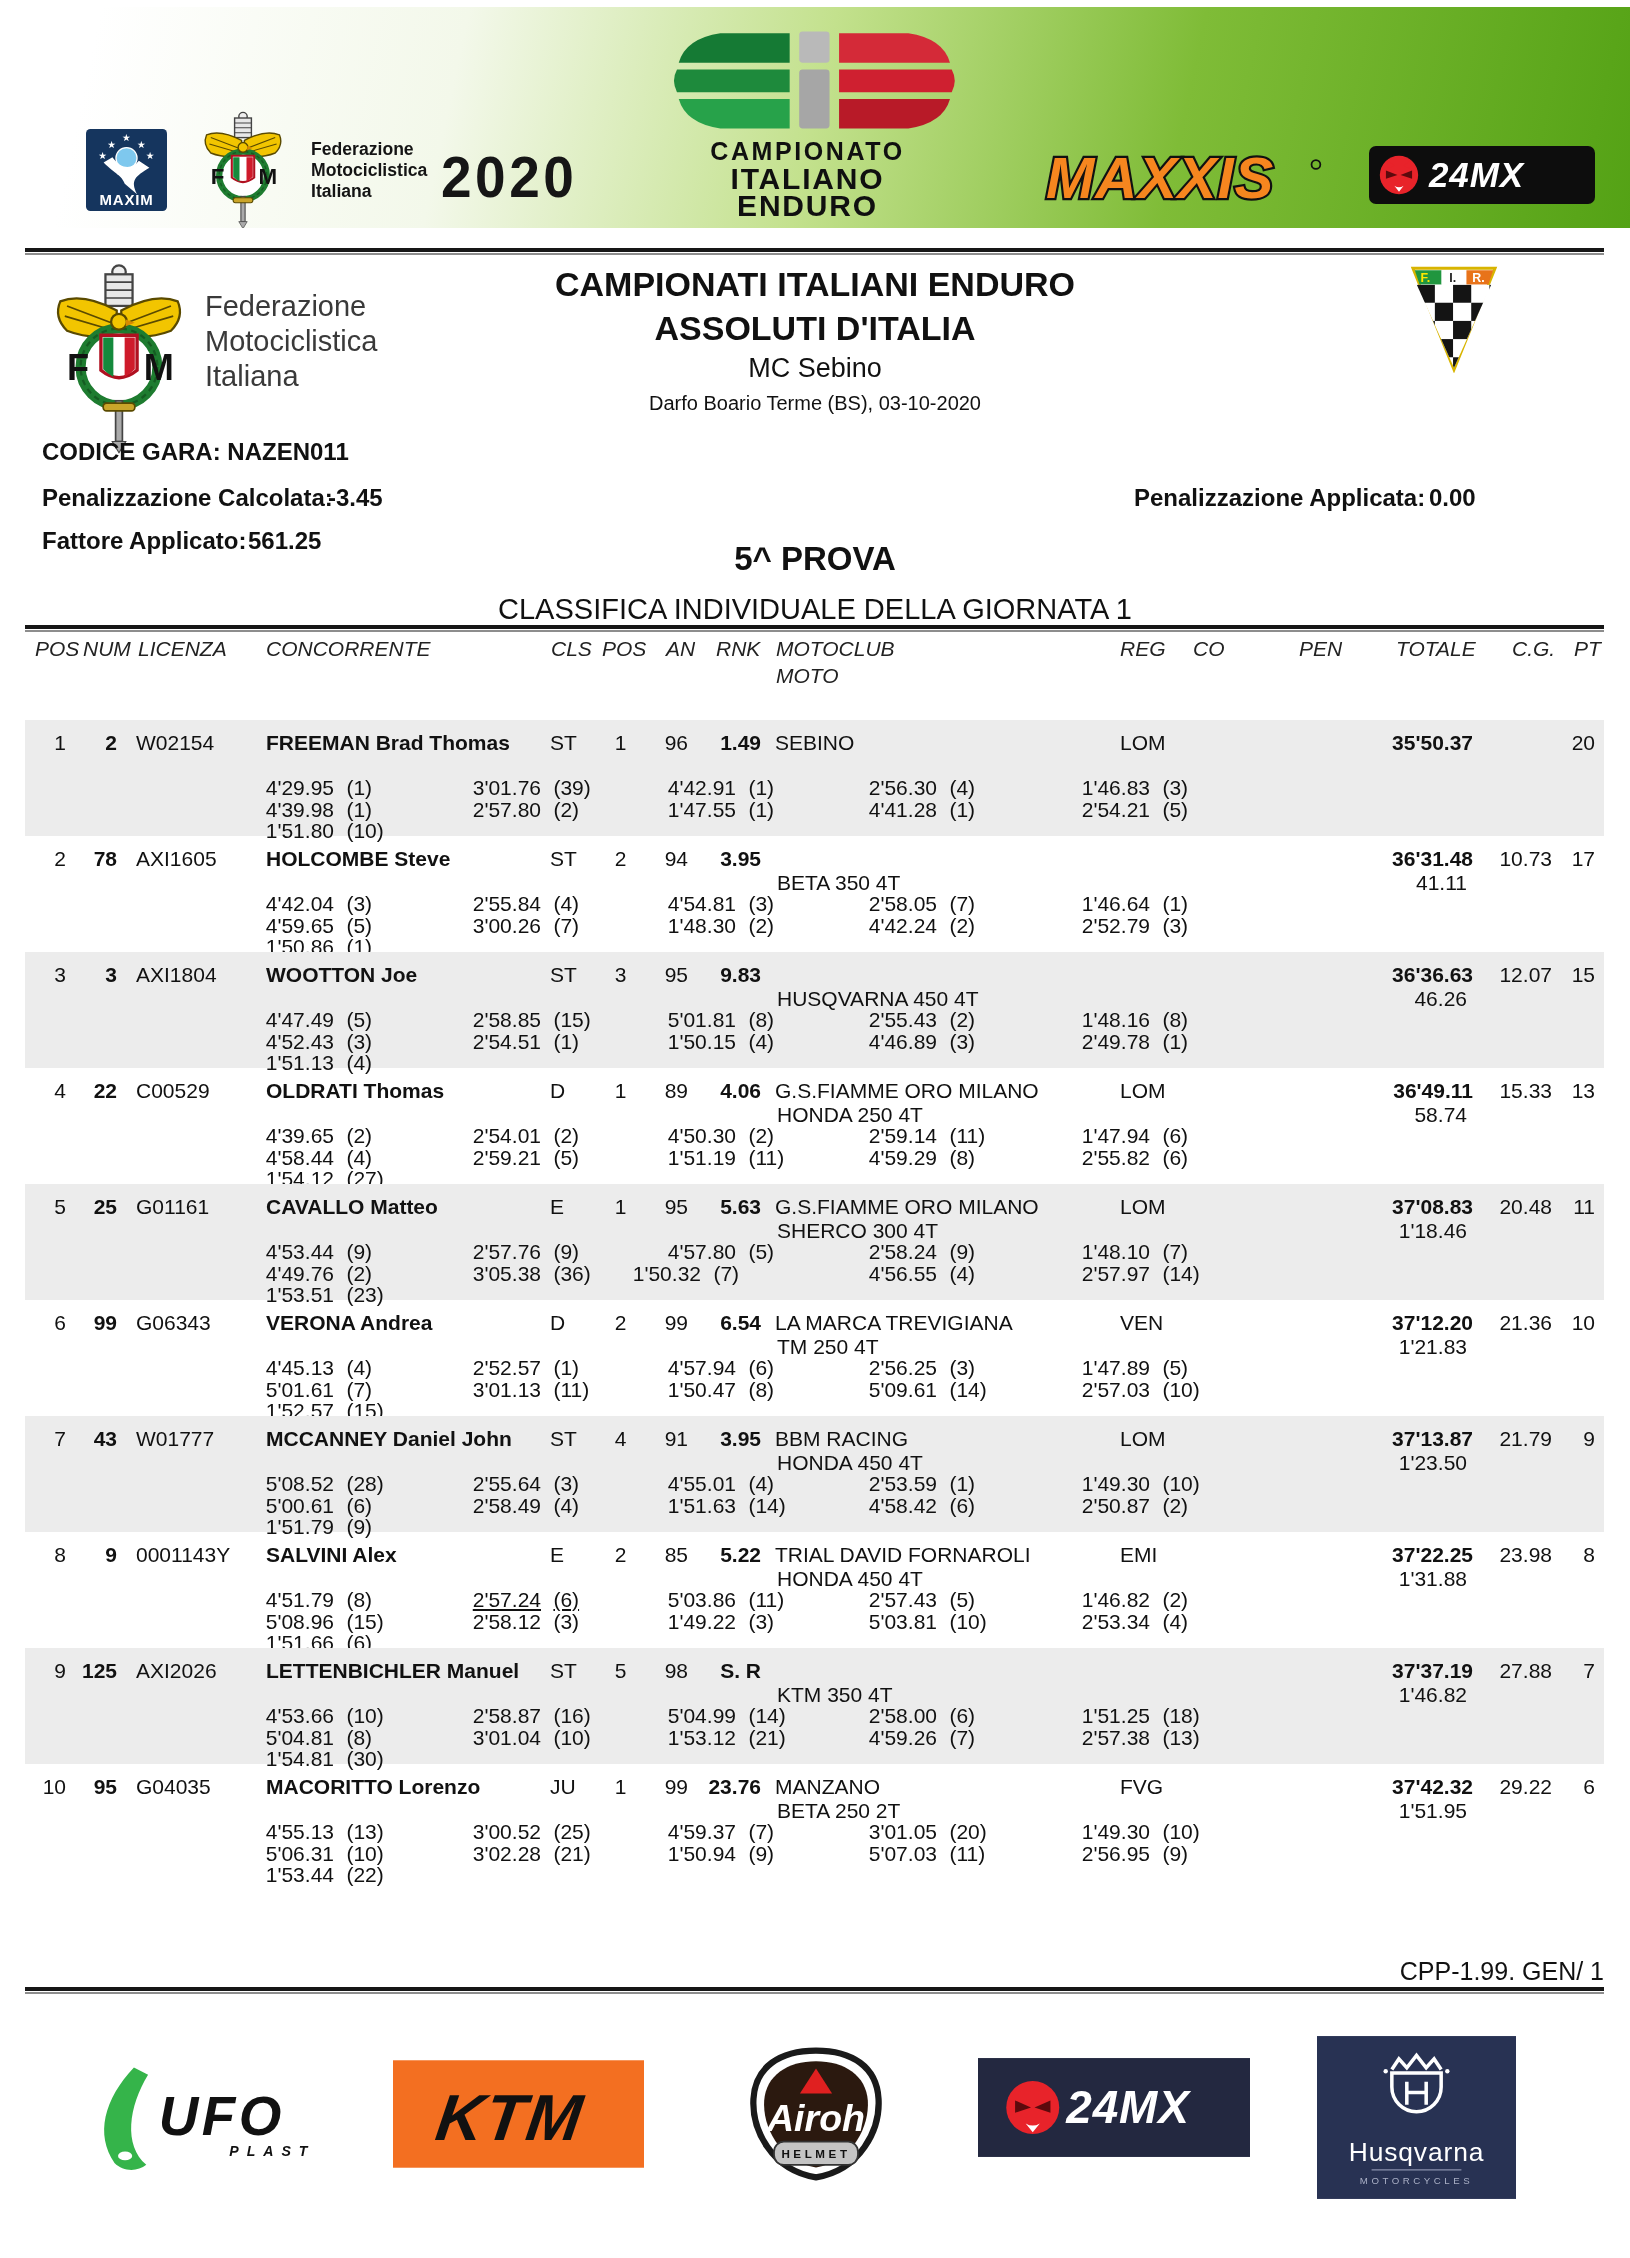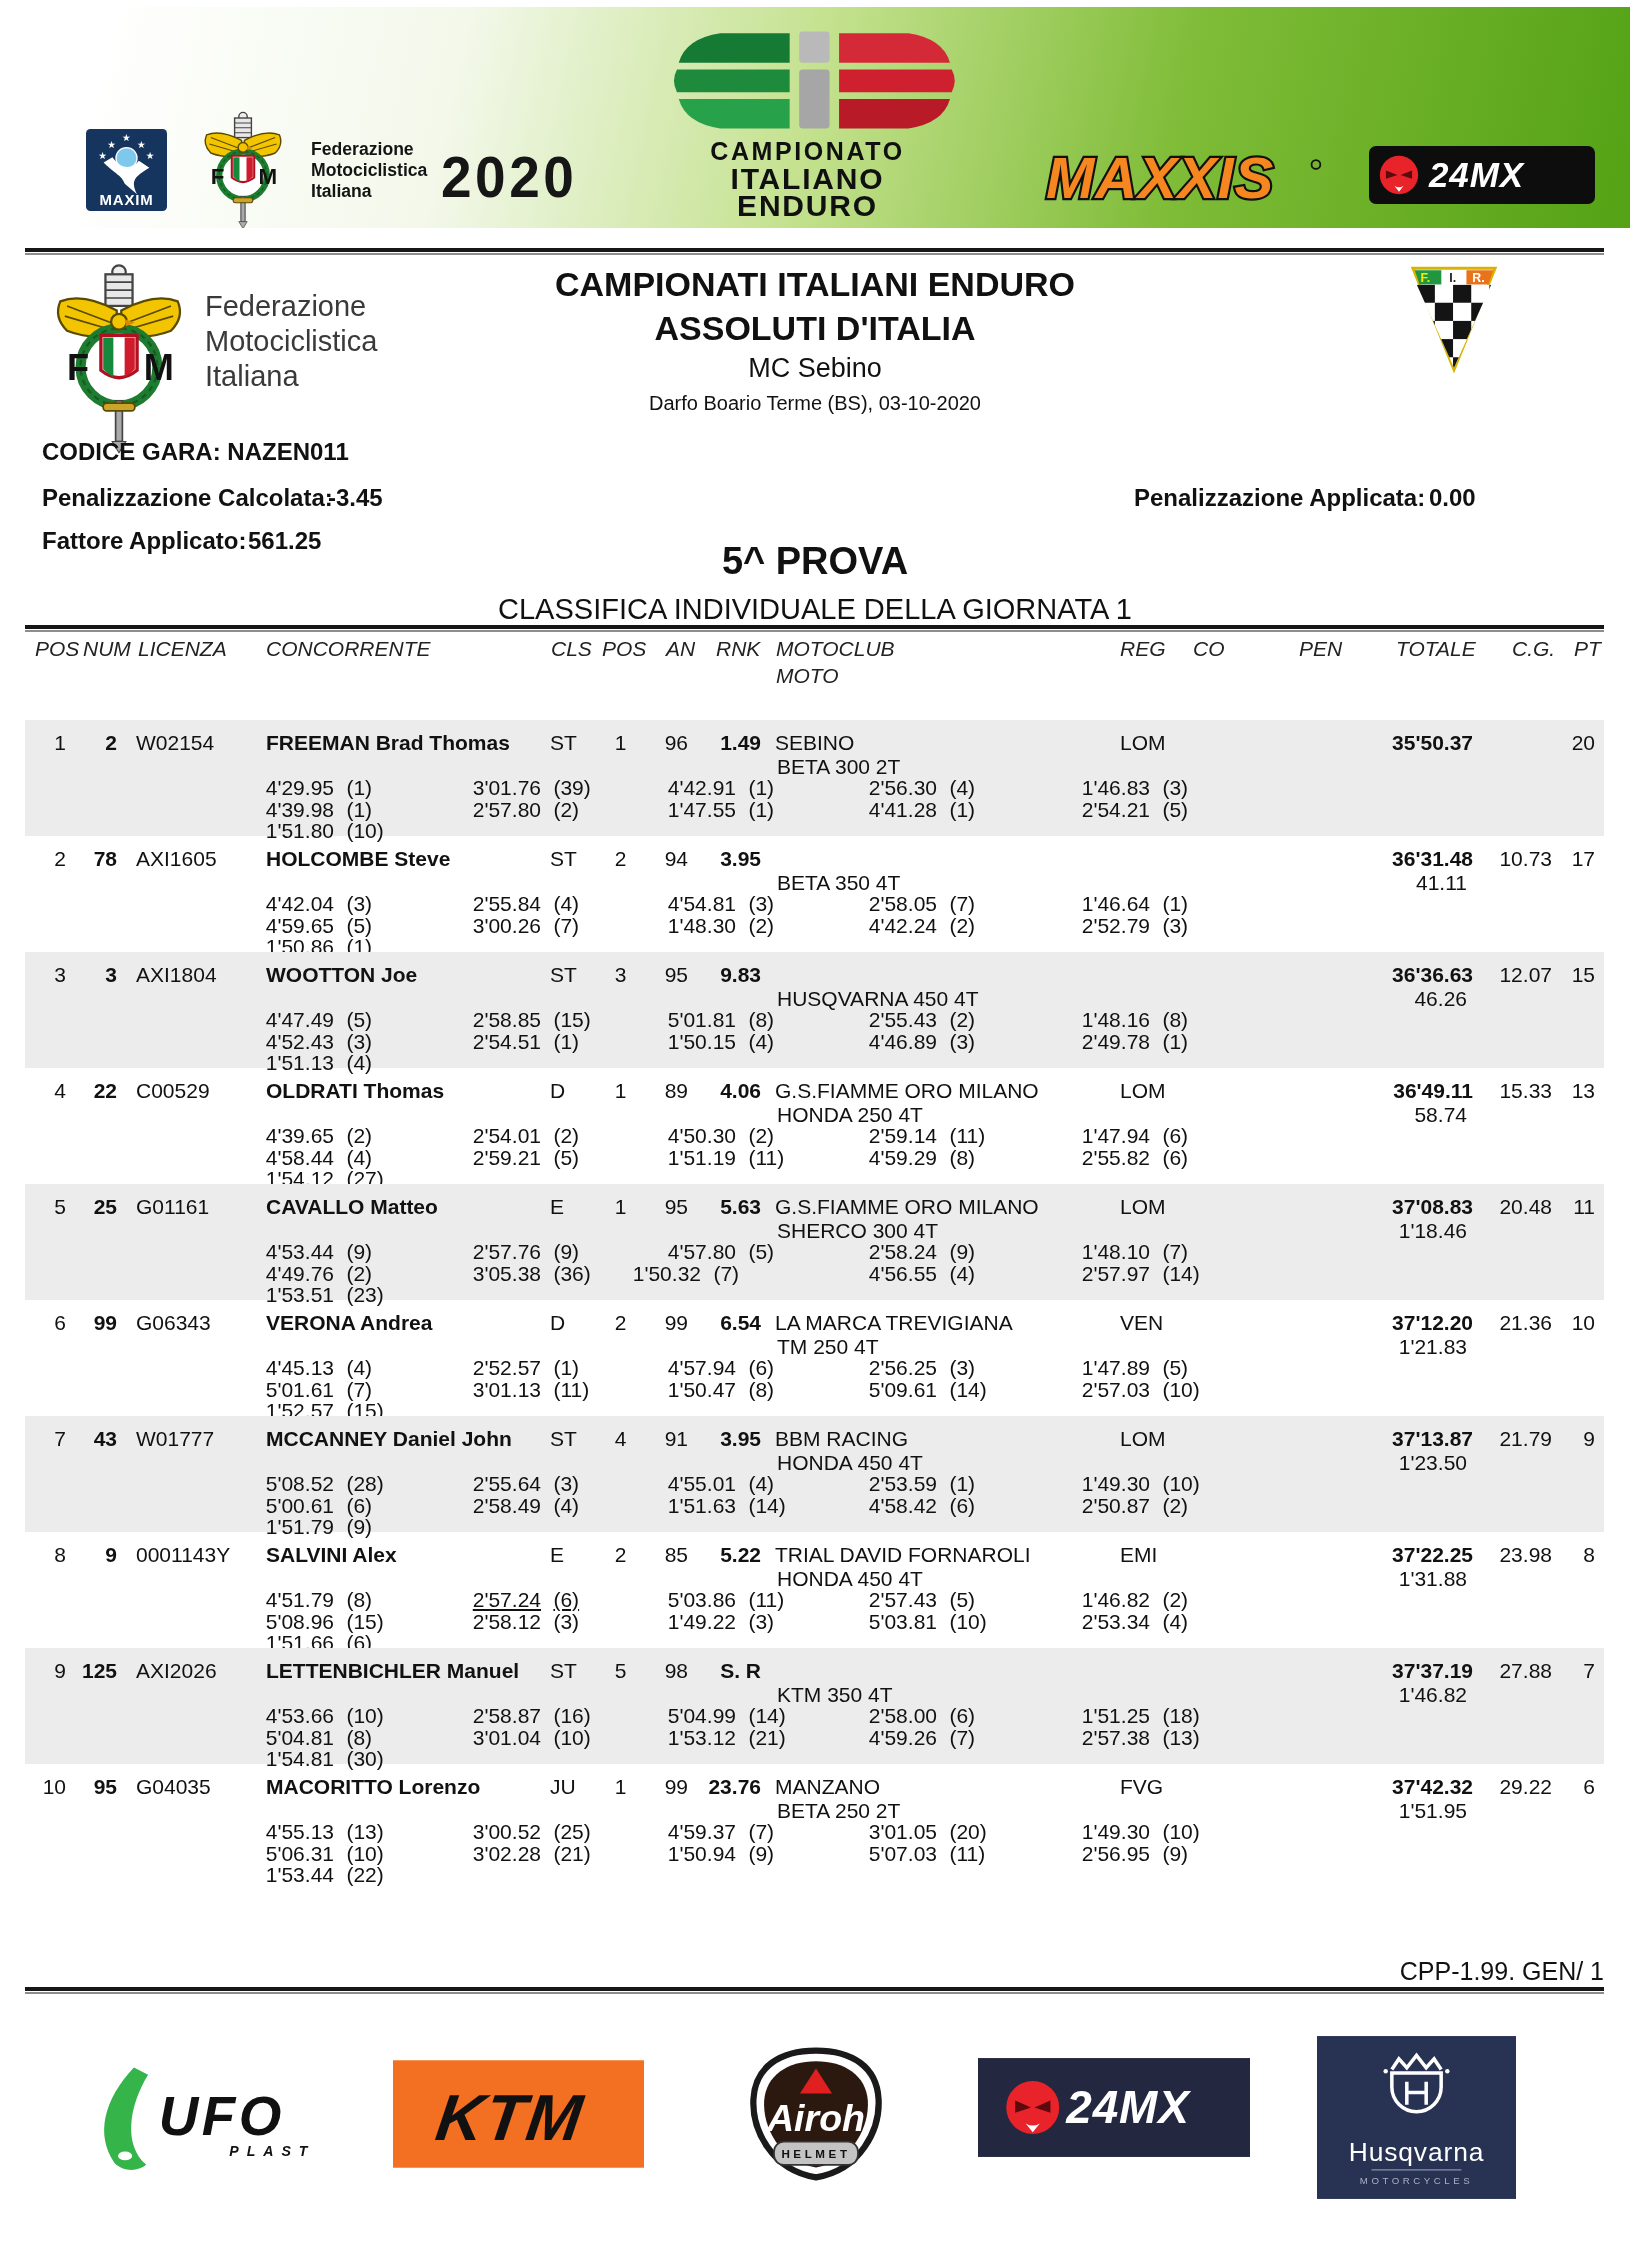--- a/index.html
+++ b/index.html
@@ -32,21 +32,21 @@
   
   .fmi-big { position:absolute; left:51px; top:263px; }
   .fmi-big-text { position:absolute; left:205px; top:289px; font-size:29px; line-height:35px; color:#3a3a3a; }
   .fir-logo { position:absolute; left:1410px; top:265px; }
   .ctr { position:absolute; left:0; width:1630px; text-align:center; }
   .title1 { top:265px; font-size:34px; font-weight:bold; }
   .title2 { top:309px; font-size:34px; font-weight:bold; }
   .club   { top:353px; font-size:27px; }
   .venue  { top:392px; font-size:20px; }
   .meta { position:absolute; font-size:24px; font-weight:bold; white-space:nowrap; }
-  .prova { top:540px; font-size:38px; font-weight:bold; }
+  .prova { top:540px; font-size:33px; font-weight:bold; }
   .classifica { top:593px; font-size:29px; }
   
   .table-head { position:absolute; left:0; top:0; width:1630px; font-style:italic; font-size:21px; color:#222; }
   .th { position:absolute; white-space:nowrap; }
   .rows { position:absolute; left:0; top:720px; width:1630px; }
   .rider-block { position:relative; height:116px; font-size:21px; }
   .rider-block:nth-child(odd)::before { content:''; position:absolute; left:25px; right:26.5px; top:0; bottom:0; background:#ececec; }
   .rline { position:absolute; left:0; width:100%; height:23px; }
   .l1 { top:10.6px; } .l2 { top:35px; }
   .tl1 { top:56px; } .tl2 { top:78px; } .tl3 { top:99px; }
@@ -255,24 +255,20 @@
         <span class="c-an">96</span>
         <span class="c-rnk">1.49</span>
         <span class="c-club">SEBINO</span>
         <span class="c-reg">LOM</span>
         <span class="c-co"></span>
         <span class="c-pen"></span>
         <span class="c-tot">35'50.37</span>
         <span class="c-cg"></span>
         <span class="c-pt">20</span>
       </div>
-      <div class="rline l2">
-        <span class="c-moto">BETA 300 2T</span>
-        <span class="c-gap"></span>
-      </div>
       <div class="rline tline tl1">
           <span class="tpair" style="left: 253px;">
             <span class="tt">4'29.95</span>
             <span class="trk">(1)</span>
           </span>
           <span class="tpair" style="left: 460px;">
             <span class="tt">3'01.76</span>
             <span class="trk">(39)</span>
           </span>
           <span class="tpair" style="left: 655px;">

